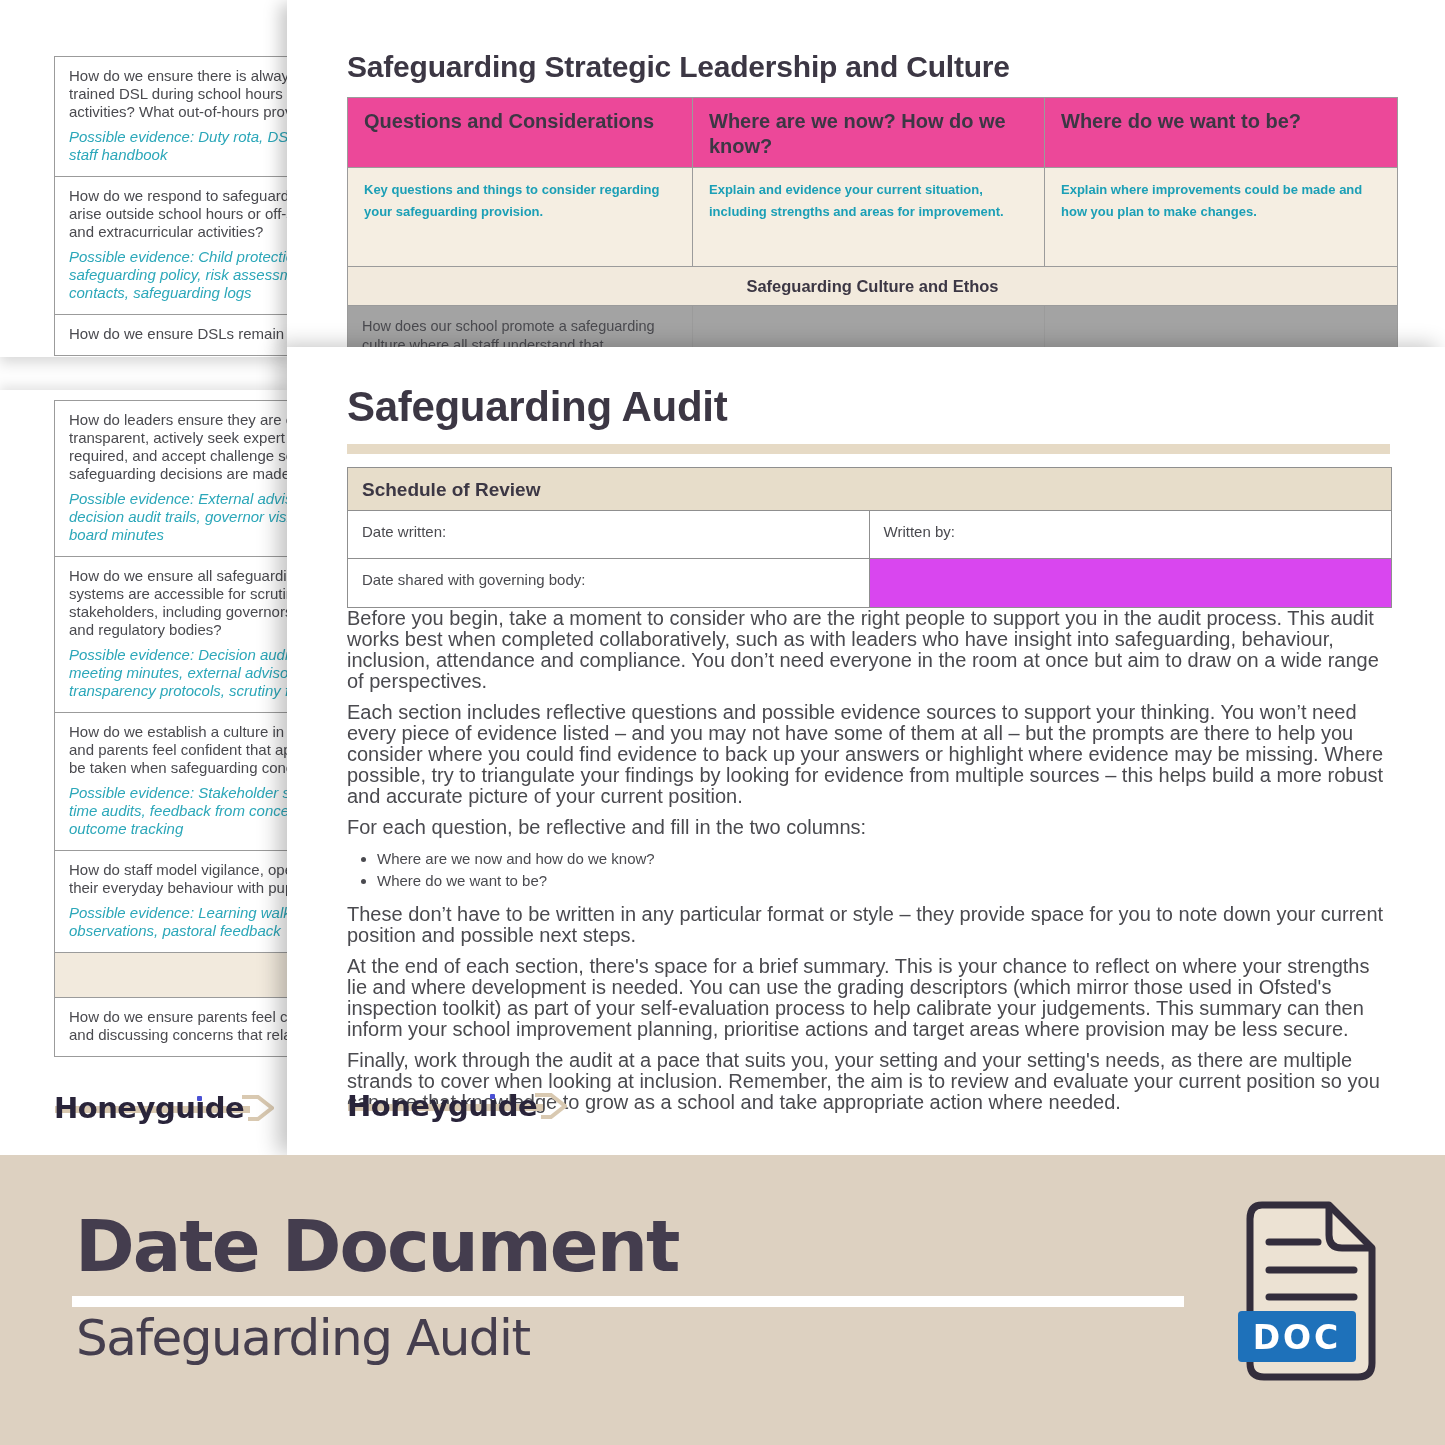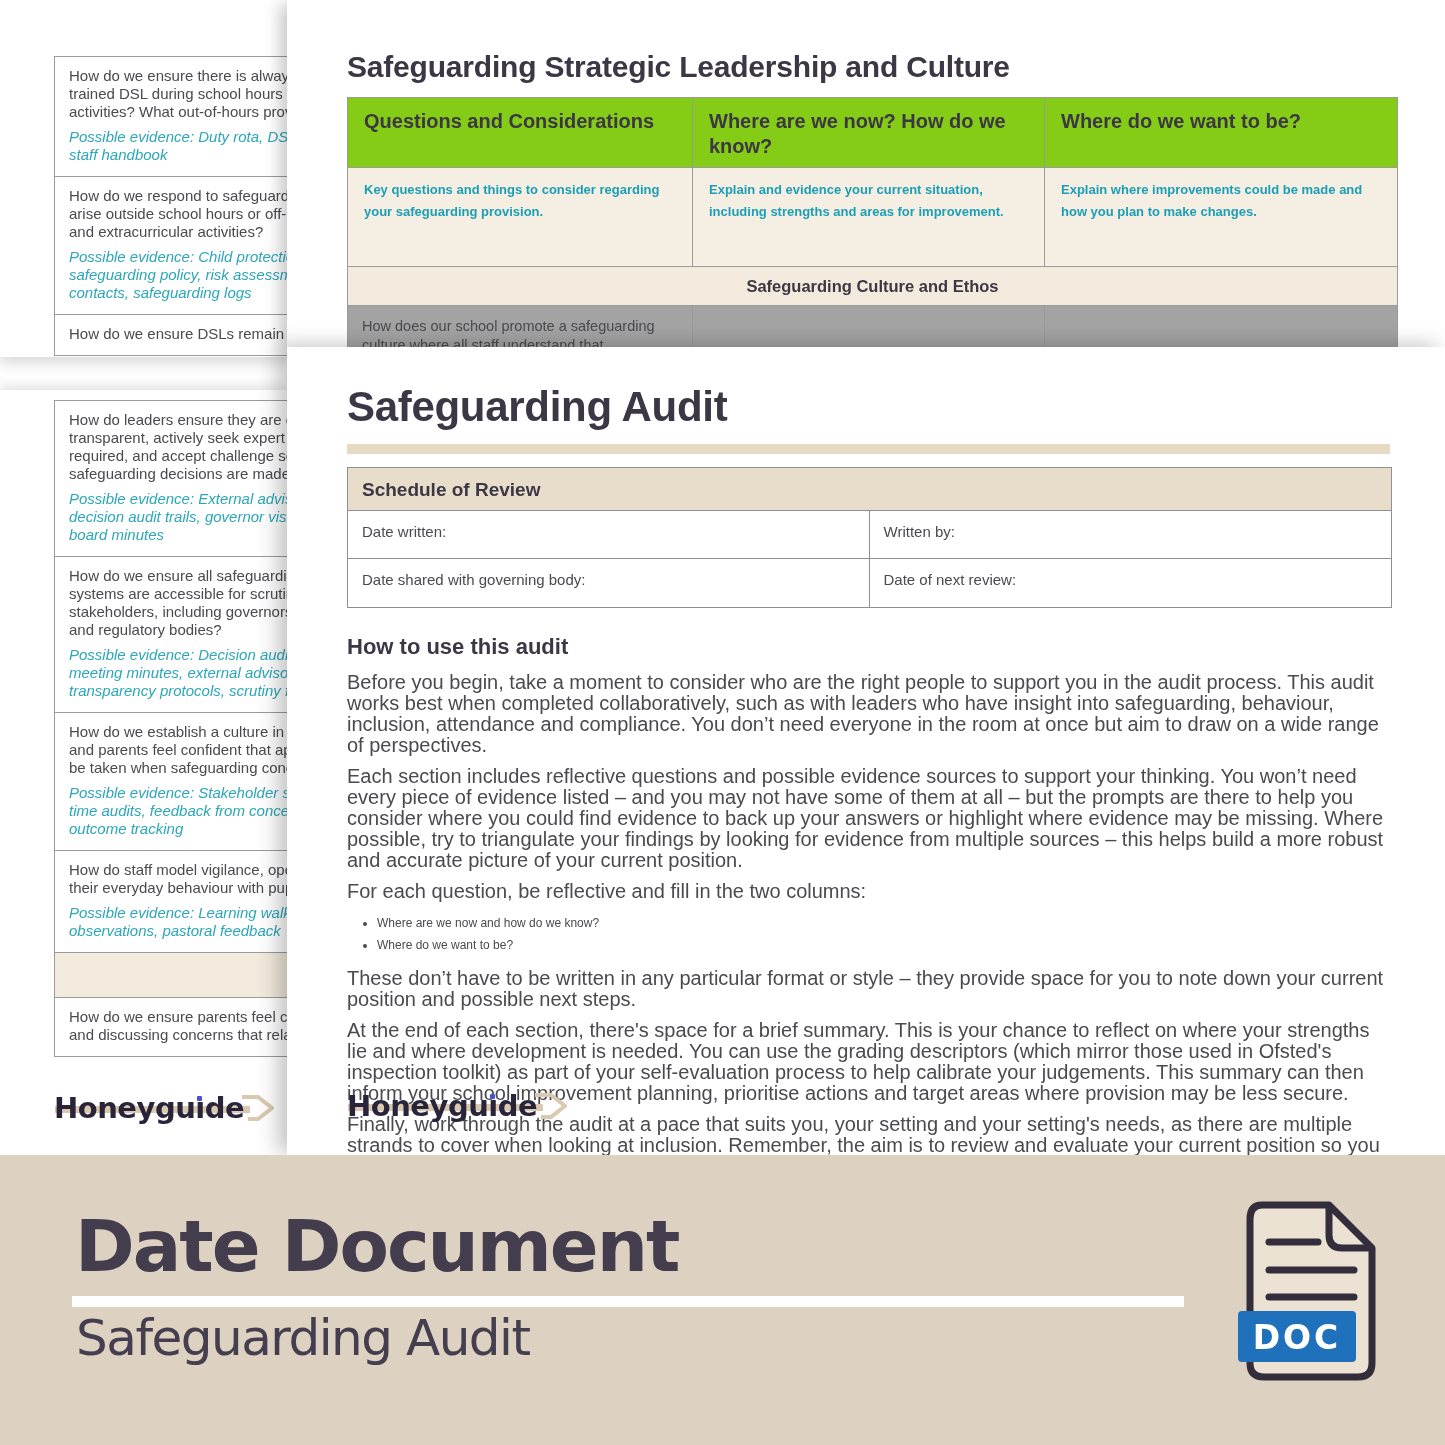--- a/index.html
+++ b/index.html
@@ -29,42 +29,42 @@
   .evline{font-size:15px;line-height:18px;color:#2ba7b9;font-style:italic;white-space:nowrap;}
 
   
   .pb-heading{position:absolute;left:60px;top:50px;font-size:30px;font-weight:bold;
               color:#3c3744;letter-spacing:-.2px;}
   .pb-table{position:absolute;left:60px;top:97px;width:1049px;display:grid;
             grid-template-columns:345px 352px 352px;border:1px solid #9b9b9b;background:#fff;}
   .pb-cell{border-right:1px solid #9b9b9b;border-bottom:1px solid #9b9b9b;
            padding:11px 16px;box-sizing:border-box;}
   .pb-cell.no-r{border-right:none;}
-  .pb-h{height:70px;background:#84cc16;font-size:20px;font-weight:bold;color:#3c3744;line-height:25px;}
+  .pb-h{height:70px;background:#ec4899;font-size:20px;font-weight:bold;color:#3c3744;line-height:25px;}
   .pb-k{height:99px;background:#f5eee2;font-size:13px;font-weight:bold;color:#1b9fb6;line-height:22px;}
   .pb-s{grid-column:1/4;height:39px;background:#f2eadd;text-align:center;font-weight:bold;
         font-size:16.5px;color:#3c3744;line-height:39px;padding:0;border-bottom:1px solid #9b9b9b;box-sizing:border-box;}
   .pb-q{min-height:90px;background:#a3a3a3;font-size:14.5px;line-height:19px;color:#4a4a4f;padding:11px 14px;}
 
   
   .pd-inner{position:absolute;left:0;top:0;width:100%;box-sizing:border-box;
             padding:36px 55px 0 60px;}
   .pd-title{font-size:42px;font-weight:bold;color:#3c3744;margin:0 0 13px;letter-spacing:-.3px;}
   .pd-rule{height:10px;background:#e6dac5;margin:0 0 13px;}
   .sched{width:100%;display:grid;grid-template-columns:50% 50%;border:1px solid #8f8f8f;background:#d946ef;}
   .sched-h{grid-column:1/3;height:43px;box-sizing:border-box;background:#e7ddca;
            border-bottom:1px solid #8f8f8f;font-size:19px;font-weight:bold;color:#3c3744;
            line-height:43px;padding:0 14px;}
   .sched-c{height:48px;box-sizing:border-box;font-size:15px;color:#4a4a4f;padding:12px 14px;background:#fff;}
   .sched-c.col1{border-right:1px solid #8f8f8f;}
   .sched-c.r1{border-bottom:1px solid #8f8f8f;}
   .howto-h{font-size:22px;font-weight:bold;color:#3c3744;margin:26px 0 12px;}
   .para{font-size:20px;line-height:21px;color:#4a4a4f;margin:0 0 10px;}
   .howto ul{margin:2px 0 12px 0;padding-left:30px;}
-  .howto li{font-size:12px;line-height:22px;color:#4a4a4f;}
+  .howto li{font-size:15px;line-height:22px;color:#4a4a4f;}
 
   
   .hg-logo{position:absolute;display:inline-flex;align-items:flex-end;height:40px;}
   .page-c .hg-logo{left:54px;top:695px;}
   .page-d .hg-logo{left:60px;top:736px;}
   .hg-bar{position:absolute;left:1px;top:21px;right:24px;height:7px;background:#d9c9b1;}
   .hg-text{position:relative;font-family:"DejaVu Sans",sans-serif;font-weight:bold;
            font-size:29px;line-height:34px;color:#29243a;letter-spacing:-.5px;}
   .hg-ii{position:relative;}
   .hg-dot{position:absolute;left:2px;top:5px;width:5px;height:5px;border-radius:1px;background:#4a50d4;}
@@ -187,25 +187,23 @@
   <div class="page page-d">
     <div class="pd-inner">
       <div class="pd-title">Safeguarding Audit</div>
       <div class="pd-rule"></div>
 
       <div class="sched">
         <div class="sched-h">Schedule of Review</div>
         <div class="sched-c col1 r1">Date written:</div>
         <div class="sched-c r1">Written by:</div>
         <div class="sched-c col1">Date shared with governing body:</div>
-        <div class="sched-c">Date of next review:</div>
       </div>
 
       <div class="howto">
-        <div class="howto-h">How to use this audit</div>
         <div>
             <p class="para">Before you begin, take a moment to consider who are the right people to support you in the audit process. This audit works best when completed collaboratively, such as with leaders who have insight into safeguarding, behaviour, inclusion, attendance and compliance. You don’t need everyone in the room at once but aim to draw on a wide range of perspectives.</p>
             <p class="para">Each section includes reflective questions and possible evidence sources to support your thinking. You won’t need every piece of evidence listed – and you may not have some of them at all – but the prompts are there to help you consider where you could find evidence to back up your answers or highlight where evidence may be missing. Where possible, try to triangulate your findings by looking for evidence from multiple sources – this helps build a more robust and accurate picture of your current position.</p>
             <p class="para">For each question, be reflective and fill in the two columns:</p>
           </div>
         <ul>
             <li>Where are we now and how do we know?</li>
             <li>Where do we want to be?</li>
           </ul>
         <div>

